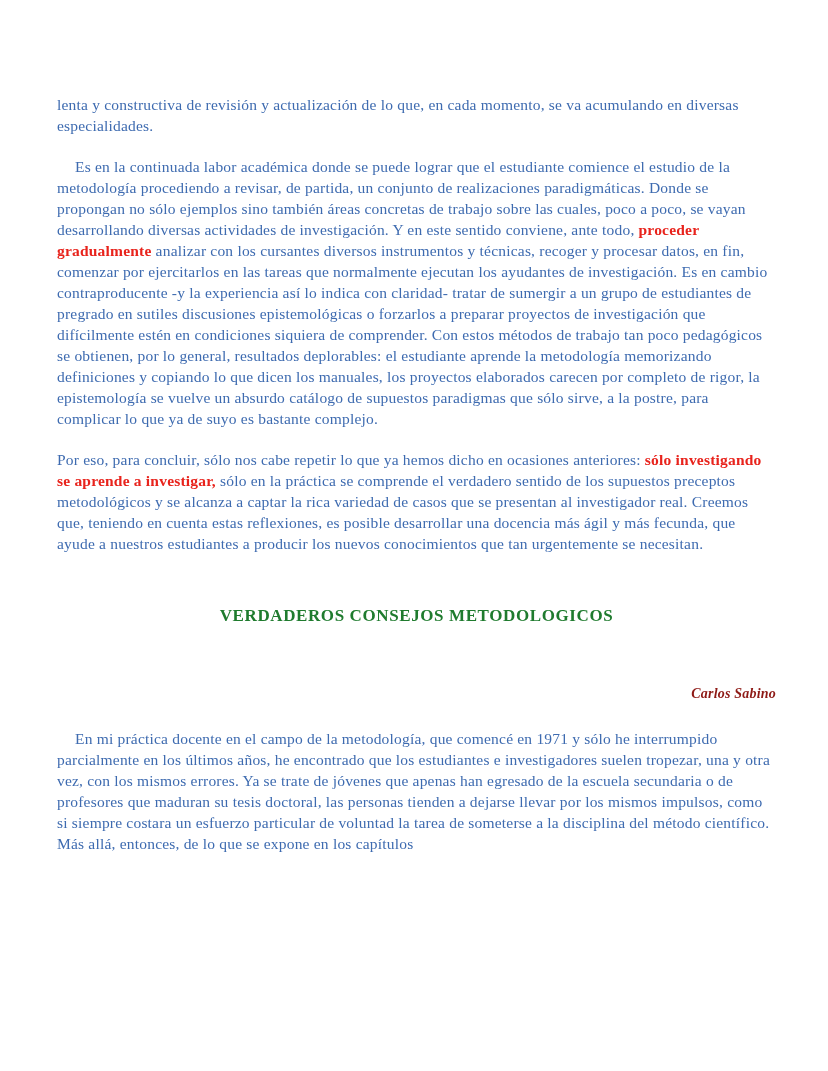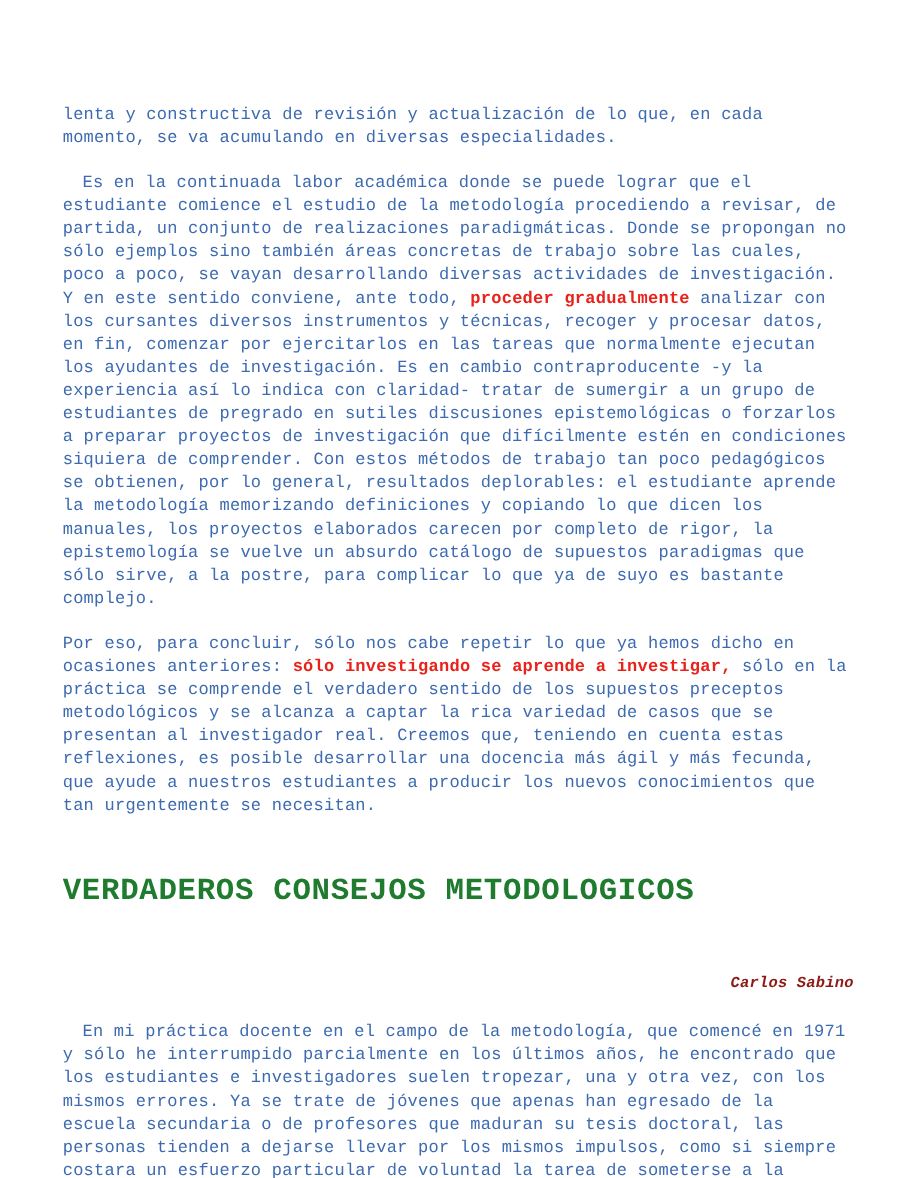--- a/index.html
+++ b/index.html
@@ -10,21 +10,21 @@
     --page-bg: #ffffff;
   }
   * { margin: 0; padding: 0; box-sizing: border-box; }
   html, body { background: #ffffff; }
   .page {
     position: relative;
     width: 828px;
     height: 1071px;
     background: var(--page-bg, #ffffff);
     overflow: hidden;
-    font-family: Liberation Mono, monospace;
+    font-family: Liberation Serif, serif;
   }
   .content {
     position: absolute;
     left: 57px;
     top: 94px;
     width: 719px;
   }
   .para {
     color: var(--body-text, #3e6bb0);
     font-size: 15.5px;
@@ -33,24 +33,24 @@
     margin: 0 0 20px 0;
     text-align: left;
   }
   .para.indent { text-indent: 18px; }
   .hl {
     color: var(--highlight-red, #e8231c);
     font-weight: bold;
   }
   .heading {
     color: var(--heading-green, #1f7b2e);
-    font-size: 28px;
+    font-size: 17px;
     font-weight: bold;
     letter-spacing: 0.6px;
-    text-align: left;
+    text-align: center;
     margin: 52px 0 0 0;
   }
   .author {
     color: var(--author-dark-red, #8e1a16);
     font-size: 14px;
     font-weight: bold;
     font-style: italic;
     text-align: right;
     margin: 60px 0 0 0;
     letter-spacing: 0.2px;

